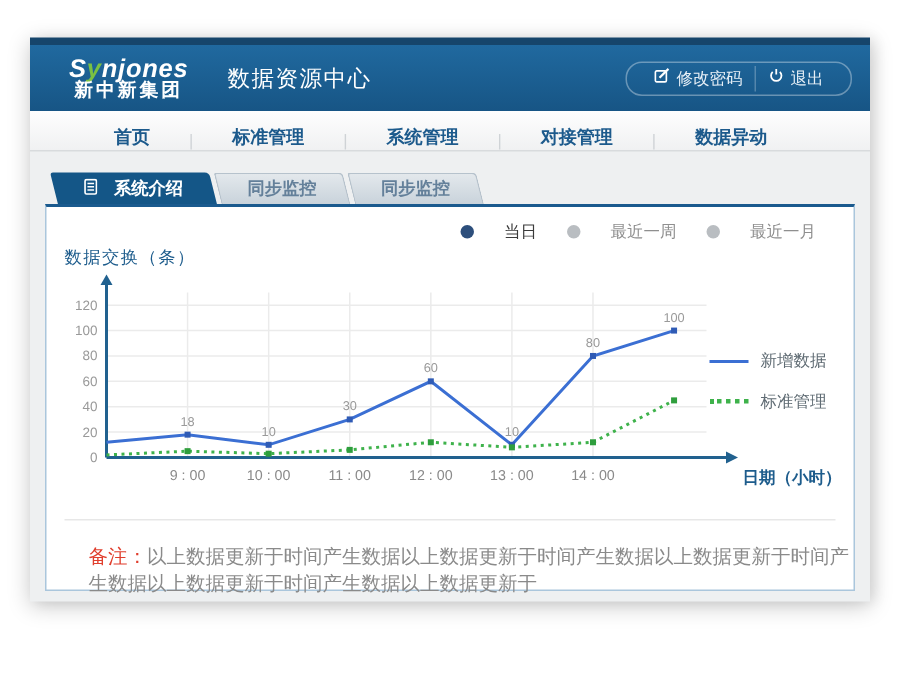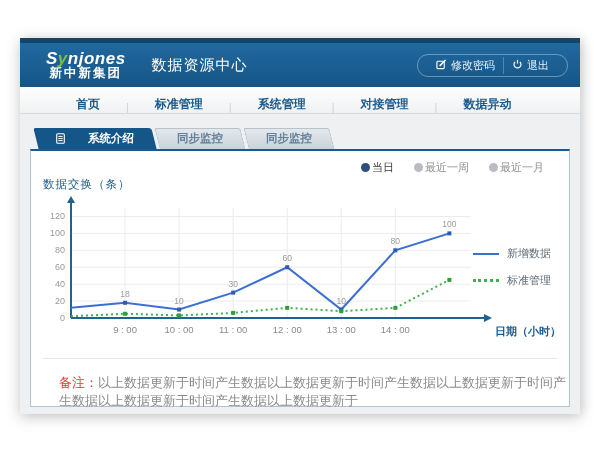--- a/index.html
+++ b/index.html
@@ -1,18 +1,18 @@
 <!DOCTYPE html>
 <html><head>
 <meta charset="utf-8">
 <style>
   * { margin:0; padding:0; box-sizing:border-box; }
   html,body { width:600px; height:450px; background:#ffffff; overflow:hidden;
     font-family:"Liberation Sans","DejaVu Sans",sans-serif; }
-  .window { position:absolute; left:20px; top:38px; width:560px; height:376px;
+  .window { position:absolute; left:20px; top:25px; width:560px; height:376px;
     background:#eef0f1; box-shadow:0 3px 14px rgba(0,0,0,.22), 4px 0 8px rgba(0,0,0,.06); }
   
   .top-strip { height:5px; background:#16456b; }
   .header { height:44px; background:linear-gradient(#20699f,#175585); display:flex; align-items:center; padding:0 12px; }
   .logo { line-height:1.05; text-align:center; margin-left:14px; }
   .logo-brand { color:#fff; font-weight:bold; font-size:17px; font-style:italic; letter-spacing:.5px; }
   .logo-brand .y { color:#7ac143; }
   .logo-company { color:#fff; font-weight:bold; font-size:12.5px; letter-spacing:2px; }
   .app-title { color:#fff; font-size:15px; margin-left:26px; letter-spacing:1px; }
   .user-area { margin-left:auto; display:flex; align-items:center; border:1px solid rgba(255,255,255,.35);
@@ -21,33 +21,33 @@
   .user-item + .user-item { border-left:1px solid rgba(255,255,255,.25);text-align:right; }
   .uicon { width:11px; height:11px; display:inline-block; }
   
   .nav { height:27px; background:linear-gradient(#fefefe,#f0f1f2); border-bottom:1px solid #d8dbdd;
     display:flex; align-items:flex-end; padding-left:30px; }
   .nav-item { color:#1c5a8c; font-size:12px; font-weight:bold; padding:0 26px; cursor:pointer; }
   .nav-sep { color:#cfd3d6; font-size:11px; }
   
   .content { padding:14px 10px 0; }
   .tabs { display:flex; margin-left:6px; height:21px; }
-  .tab { position:relative; height:21px; padding:0 20px; display:flex; align-items:center; gap:23px; cursor:pointer; margin-right:3px; }
+  .tab { position:relative; height:21px; padding:0 20px; display:flex; align-items:center; gap:11px; cursor:pointer; margin-right:3px; }
   .tab .bg { position:absolute; inset:0; transform:skewX(14deg); border-radius:2px 3px 0 0; }
   .tab.active .bg { background:#145687; }
   .tab.inactive .bg { background:linear-gradient(#e3e8ec,#c9d3db); border:1px solid #b6c2cc; border-bottom:none; }
   .tab-label { position:relative; font-size:11.5px; }
   .tab.active .tab-label { color:#ffffff; font-weight:bold; }
   .tab.inactive .tab-label { color:#64809a; font-weight:bold; }
   .tab-icon { position:relative; width:9px; height:11px; }
   
   .panel { background:#ffffff; border:1px solid #aac6dc; border-top:2px solid #1a5a8e; height:258px; position:relative; }
   .controls-row { display:flex; justify-content:flex-end; margin:9px 25px 0 0; }
   .radio-group { display:flex; gap:20px; }
-  .radio { display:flex; align-items:center; gap:2px; cursor:pointer; }
+  .radio { display:flex; align-items:center; gap:20px; cursor:pointer; }
   .radio-dot { width:9px; height:9px; border-radius:50%; }
   .radio.sel .radio-dot { background:#2d4f7c; }
   .radio.unsel .radio-dot { background:#b9bdc1; }
   .radio-label { font-size:11px; }
   .radio.sel .radio-label { color:#3a3a3a; }
   .radio.unsel .radio-label { color:#8f8f8f; }
   .ylabel { color:#1d5c8c; font-size:11.5px; margin:2px 0 0 12px; letter-spacing:1px; }
   .chart-block { position:relative; margin:2px 0 0 4px; }
   .legend { position:absolute; right:18px; top:52px; display:flex; flex-direction:column; gap:12px; }
   .legend-item { display:flex; align-items:center; gap:8px; }

